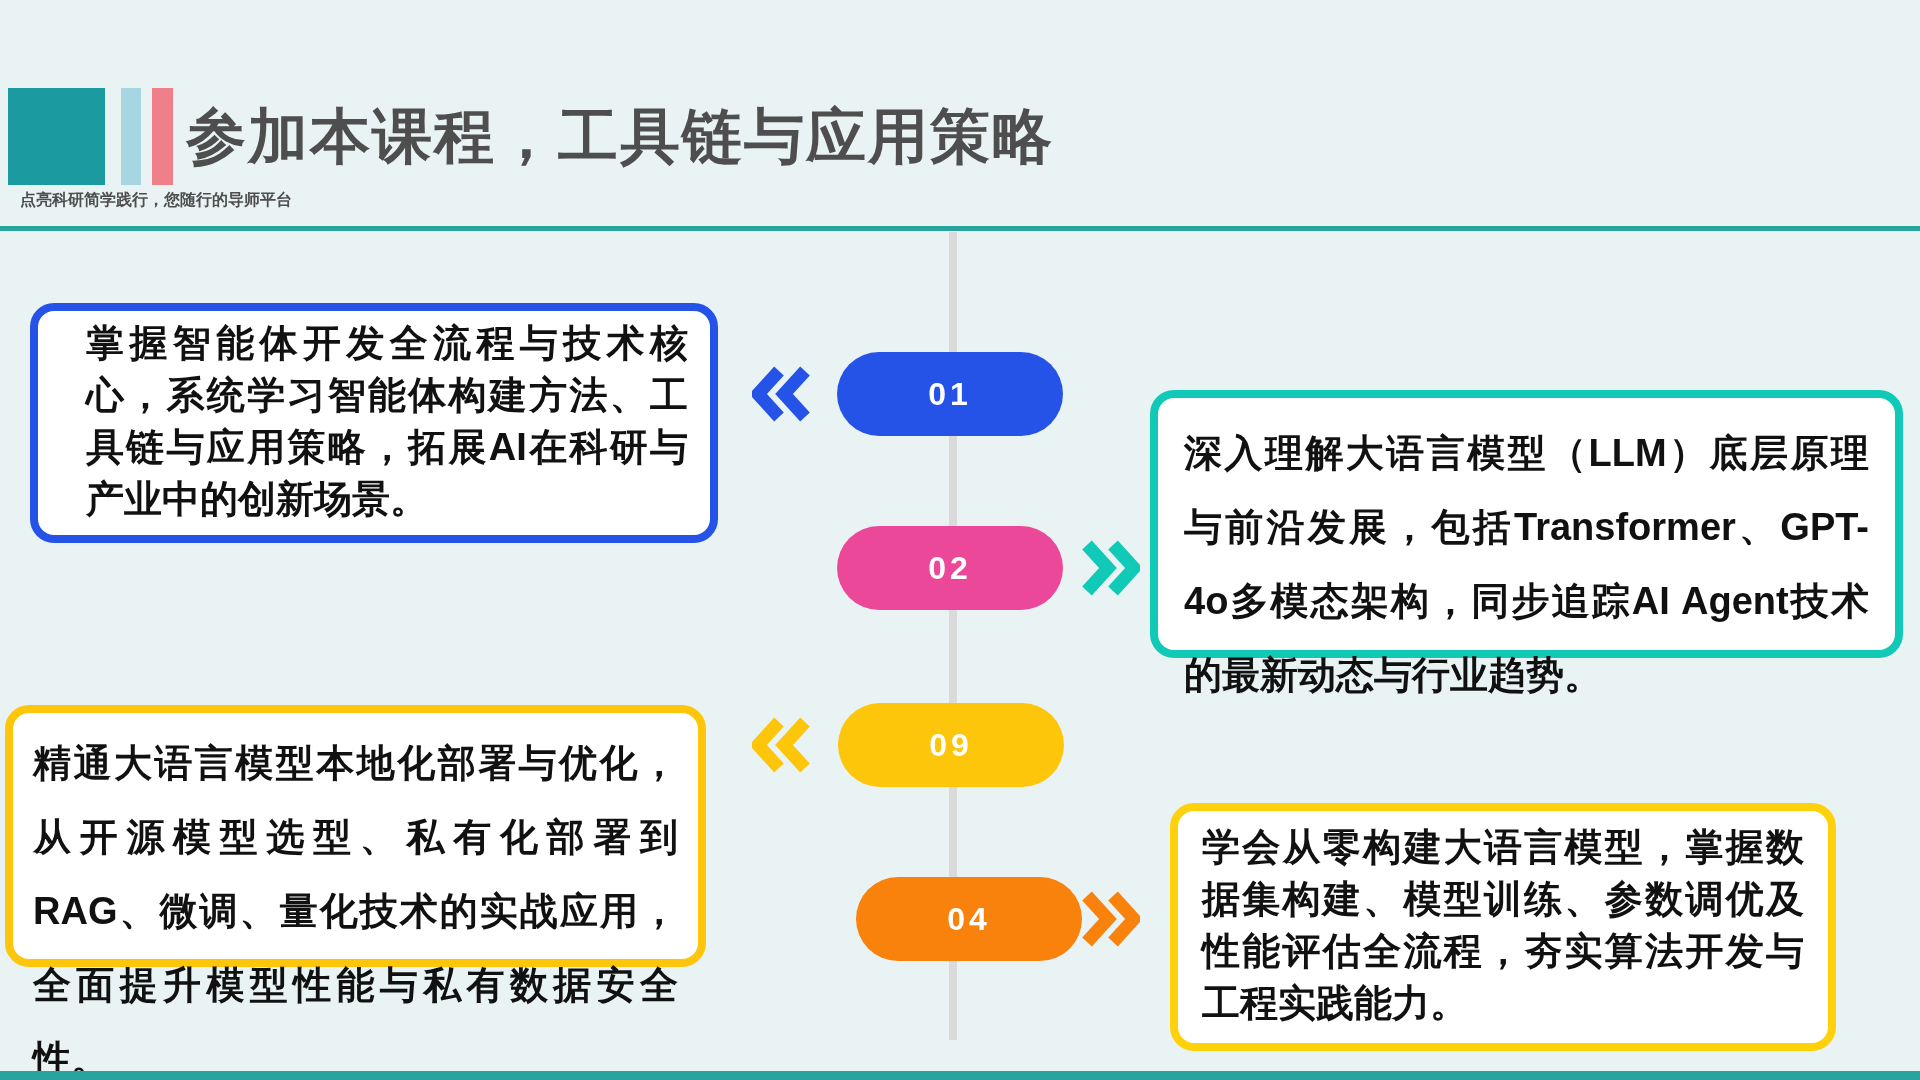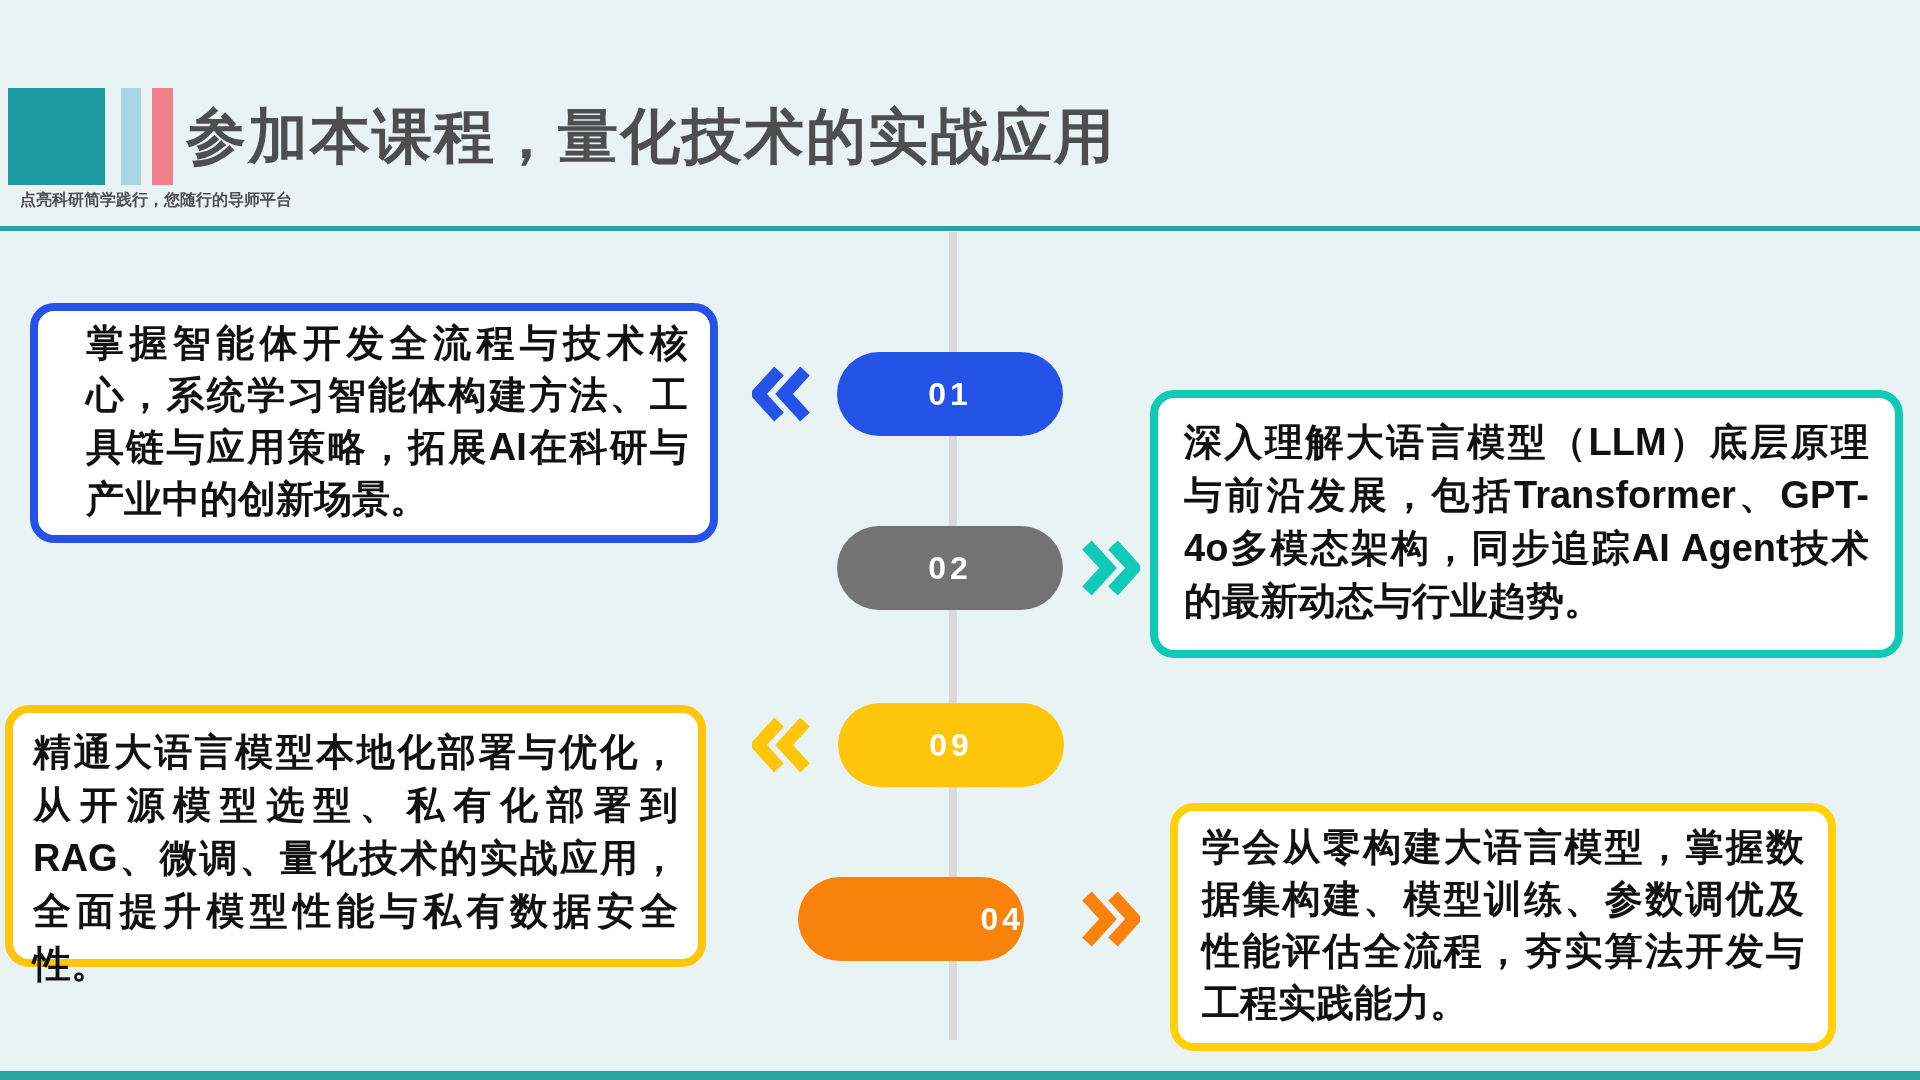--- a/index.html
+++ b/index.html
@@ -55,38 +55,38 @@
     align-items: center;
     justify-content: center;
     color: #ffffff;
     font-size: 32px;
     font-weight: 800;
     letter-spacing: 4px;
   }
   .pill-01 { left: 837px; top: 352px; }
   .pill-02 { left: 837px; top: 526px; }
   .pill-03 { left: 838px; top: 703px; }
-  .pill-04 { left: 798px; top: 877px; justify-content: flex-end; }
+  .pill-04 { left: 856px; top: 877px; }
   .chevron { position: absolute; width: 62px; height: 56px; }
   .chev-1 { left: 752px;  top: 366px; }
   .chev-2 { left: 1078px; top: 540px; }
   .chev-3 { left: 752px;  top: 717px; }
   .chev-4 { left: 1078px; top: 891px; }
   
   .content-box {
     position: absolute;
     background: #ffffff;
     border-style: solid;
     border-width: 8px;
     border-radius: 24px;
     box-sizing: border-box;
     color: #111111;
     font-size: 38px;
     font-weight: 700;
-    line-height: 53px;
+    line-height: 74px;
     text-align: justify;
   }
   .box-1 { left: 30px;   top: 303px; width: 688px; height: 240px; padding: 6px 22px;  line-height: 52px; }
   .box-2 { left: 1150px; top: 390px; width: 753px; height: 268px; padding: 18px 26px; }
   .box-3 { left: 5px;    top: 705px; width: 701px; height: 262px; padding: 13px 20px; }
   .box-4 { left: 1170px; top: 803px; width: 666px; height: 248px; padding: 10px 24px; line-height: 52px; }
   
   .bottom-bar {
     position: absolute;
     left: 0; top: 1071px;
@@ -95,38 +95,38 @@
 </style>
 </head>
 <body>
 
 <div class="slide">
 
   <div class="deco teal-square" style="background-color: rgb(27, 155, 160);"></div>
   <div class="deco blue-bar" style="background-color: rgb(165, 214, 226);"></div>
   <div class="deco pink-bar" style="background-color: rgb(239, 127, 136);"></div>
 
-  <h1 class="page-title">参加本课程，量化技术的实战应用</h1>
+  <h1 class="page-title">参加本课程，工具链与应用策略</h1>
   <div class="page-subtitle">点亮科研简学践行，您随行的导师平台</div>
   <div class="header-divider" style="background-color: rgb(40, 163, 158);"></div>
 
   <div class="timeline-line" style="background-color: rgb(218, 218, 218);"></div>
 
   <div class="pill pill-01" style="background-color: rgb(37, 83, 232);">
     <span>01</span>
   </div>
   <svg class="chevron chev-1" viewBox="0 0 62 56">
     <path d="M27 5 L6 28 L27 51" fill="none" stroke-width="13" stroke-linecap="butt" stroke-linejoin="miter" stroke="#2553e8"></path>
     <path d="M53 5 L32 28 L53 51" fill="none" stroke-width="13" stroke-linecap="butt" stroke-linejoin="miter" stroke="#2553e8"></path>
   </svg>
   <div class="content-box box-1" style="border-color: rgb(37, 83, 232); padding-left: 48px;">
     <span>掌握智能体开发全流程与技术核心，系统学习智能体构建方法、工具链与应用策略，拓展AI在科研与产业中的创新场景。</span>
   </div>
 
-  <div class="pill pill-02" style="background-color: #737373;">
+  <div class="pill pill-02" style="background-color: #ec4899;">
     <span>02</span>
   </div>
   <svg class="chevron chev-2" viewBox="0 0 62 56">
     <path d="M9 5 L30 28 L9 51" fill="none" stroke-width="13" stroke-linecap="butt" stroke-linejoin="miter" stroke="#10c9b7"></path>
     <path d="M35 5 L56 28 L35 51" fill="none" stroke-width="13" stroke-linecap="butt" stroke-linejoin="miter" stroke="#10c9b7"></path>
   </svg>
   <div class="content-box box-2" style="border-color: rgb(16, 201, 183);">
     <span>深入理解大语言模型（LLM）底层原理与前沿发展，包括Transformer、GPT-4o多模态架构，同步追踪AI Agent技术的最新动态与行业趋势。</span>
   </div>
 

